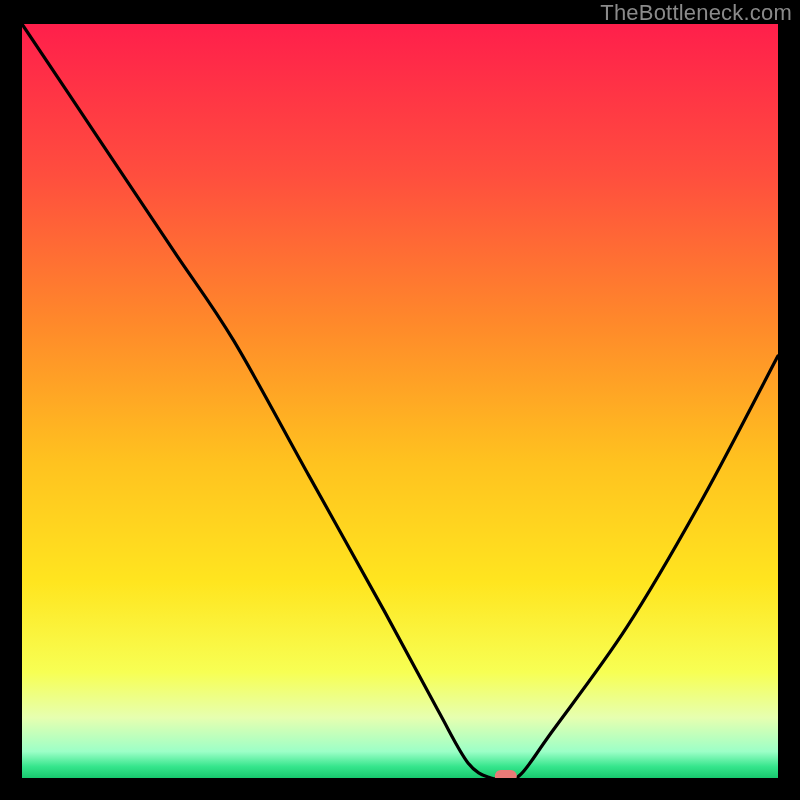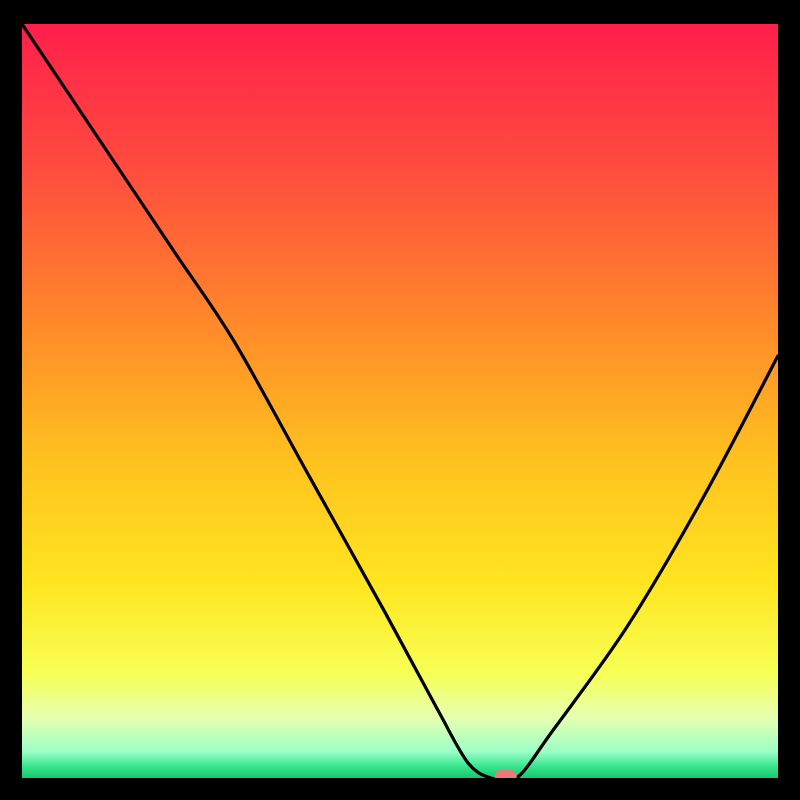--- a/index.html
+++ b/index.html
@@ -37,20 +37,21 @@
   .plot-area svg {
     display: block;
     width: 100%;
     height: 100%;
   }
 </style>
 </head>
 <body>
 
 <div class="frame">
+  <div class="watermark">TheBottleneck.com</div>
 
   <div class="plot-area">
     <svg viewBox="0 0 756 754" preserveAspectRatio="none">
       <defs>
         <linearGradient id="bg-grad" x1="0" y1="0" x2="0" y2="1">
         <stop offset="0.00%" stop-color="#ff1f4b"></stop>
             <stop offset="20.00%" stop-color="#ff4e3e"></stop>
             <stop offset="40.00%" stop-color="#ff8a2a"></stop>
             <stop offset="58.00%" stop-color="#ffc21f"></stop>
             <stop offset="74.00%" stop-color="#ffe51f"></stop>

